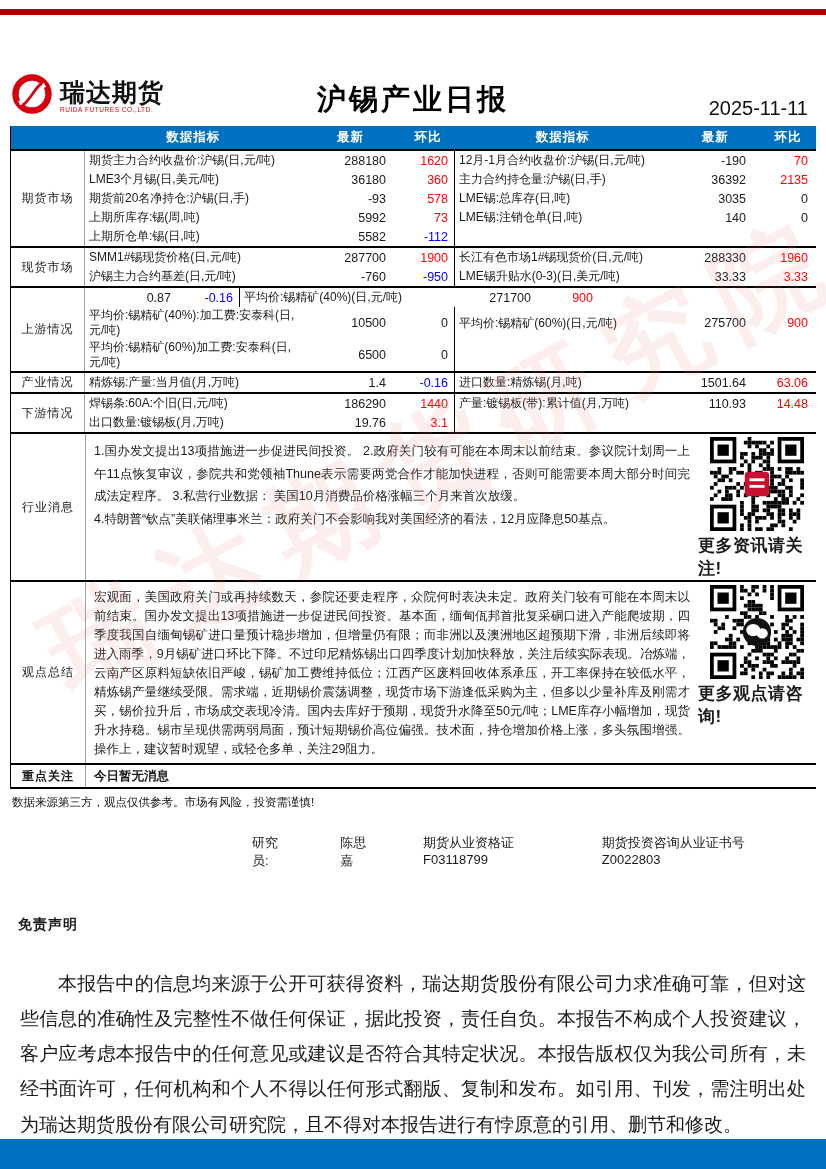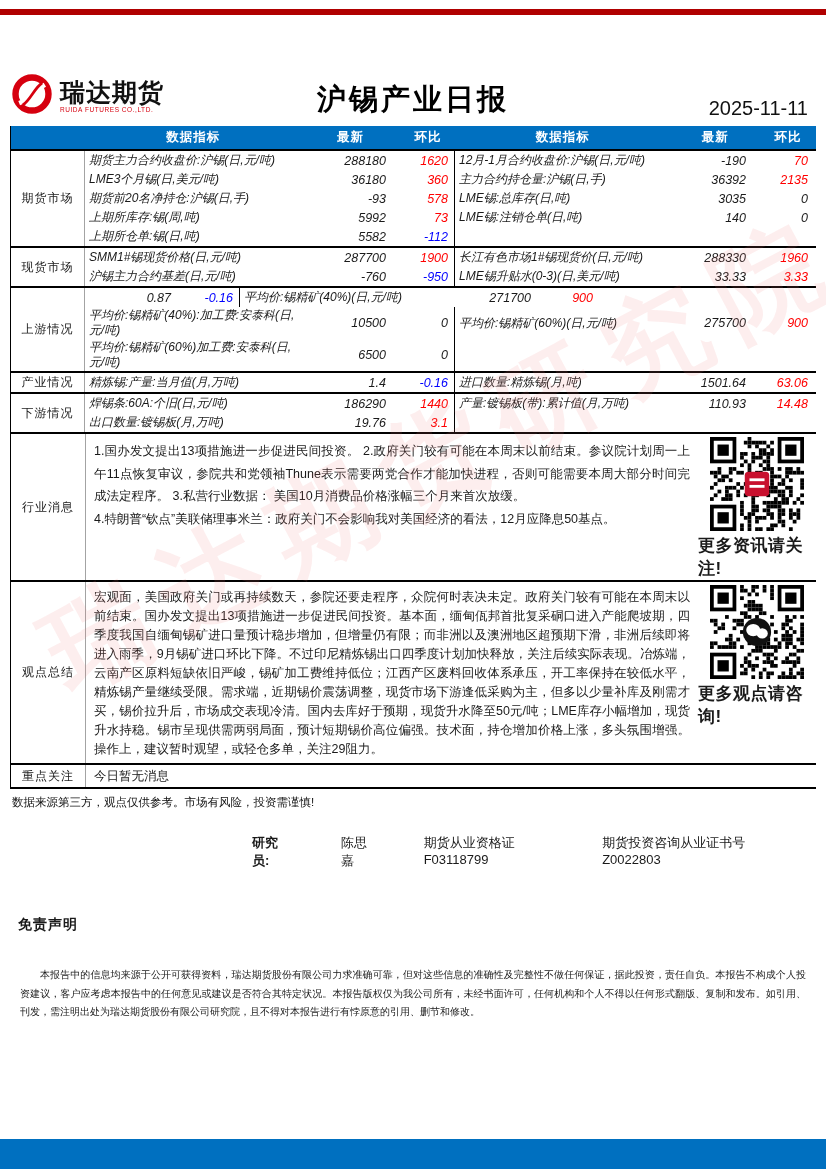--- a/index.html
+++ b/index.html
@@ -25,48 +25,48 @@
   .tbl { position:relative; width:806px; margin-left:10px; border-left:1px solid #000; border-bottom:2px solid #000; z-index:2; }
   .thead { display:flex; background:#0070C0; color:#fff; font-weight:bold; font-size:12.5px; height:23px; letter-spacing:1px; }
   .thead > div { display:flex; align-items:center; justify-content:center; }
   .h-cat {width:75px;margin-top:47px;} .h-ind {width:215px;} .h-val {width:100px;} .h-chg {width:55px;}
   .h-ind2{width:215px;} .h-val2{width:90px;} .h-chg2{width:56px;}
 
   .sect { display:flex; border-top:2px solid #000; }
   .cat { width:75px; border-right:1px solid #a3a3a3; display:flex; align-items:center; justify-content:center;
          font-size:12px; letter-spacing:1px; text-align:center; }
   .rows { flex:1; display:flex; flex-direction:column; justify-content:center; }
-  .drow { display:flex; align-items:stretch; min-height:19px;font-style:italic; }
+  .drow { display:flex; align-items:stretch; min-height:19px; }
   .c { display:flex; align-items:center; }
   .ind  { width:215px; padding-left:4px; font-size:12px; white-space:nowrap; overflow:hidden; }
   .ind.wrap { white-space:normal; line-height:1.25; min-height:32px; }
   .val  { width:100px; justify-content:flex-end; padding-right:14px; font-size:12.5px; }
   .chg  { width:55px;  justify-content:flex-end; padding-right:6px;  font-size:12.5px; }
   .chg.mid { border-right:1px solid #000; }
   .ind2 { width:215px; padding-left:4px; font-size:12px; white-space:nowrap; overflow:hidden; }
   .val2 { width:90px;  justify-content:flex-end; padding-right:14px; font-size:12.5px; }
   .chg2 { width:56px;  justify-content:flex-end; padding-right:8px;  font-size:12.5px; }
 
   .textblk { flex:1; padding:6px 8px 4px 8px; font-size:12.5px; text-align:justify; word-break:break-all; }
   .news-text { line-height:1.8; white-space:pre-line; min-height:104px; }
   .summary-text { line-height:1.52; min-height:170px; }
   .qrcol { width:118px; display:flex; flex-direction:column; align-items:center; padding-top:3px; }
   .qr { width:94px; height:94px; }
   .qrcap { font-size:17px; font-weight:bold; margin-top:3px; letter-spacing:0.5px; }
-  .focus-row { min-height:24px; }
+  .focus-row { min-height:24px;font-weight:bold; }
   .focus-text { flex:1; display:flex; align-items:center; padding:2px 8px; font-size:12.5px; }
 
   .footnote { margin:6px 0 0 12px; font-size:11.5px; color:#111; }
   .researchers { display:flex; margin:24px 0 0 252px; font-size:13px; align-items:baseline; }
-  .researchers .lbl { font-weight:bold; margin-right:46px; }
+  .researchers .lbl { font-weight:normal; margin-right:46px; }
   .researchers .name { margin-right:44px; }
   .researchers .cert { margin-right:24px; }
 
   .disc-title { margin:46px 0 32px 18px; font-size:14px; font-weight:bold; letter-spacing:1px; }
-  .disc-body { margin:0 20px; font-size:10px; line-height:1.85; text-align:justify; text-indent:2em; word-break:break-all; }
+  .disc-body { margin:0 20px; font-size:19px; line-height:1.85; text-align:justify; text-indent:2em; word-break:break-all; }
 </style>
 </head>
 <body>
 
 <div class="page">
   <div class="topbar"></div>
   <div class="watermark">瑞达期货研究院</div>
 
   <div class="hdr">
     <div class="brand">

